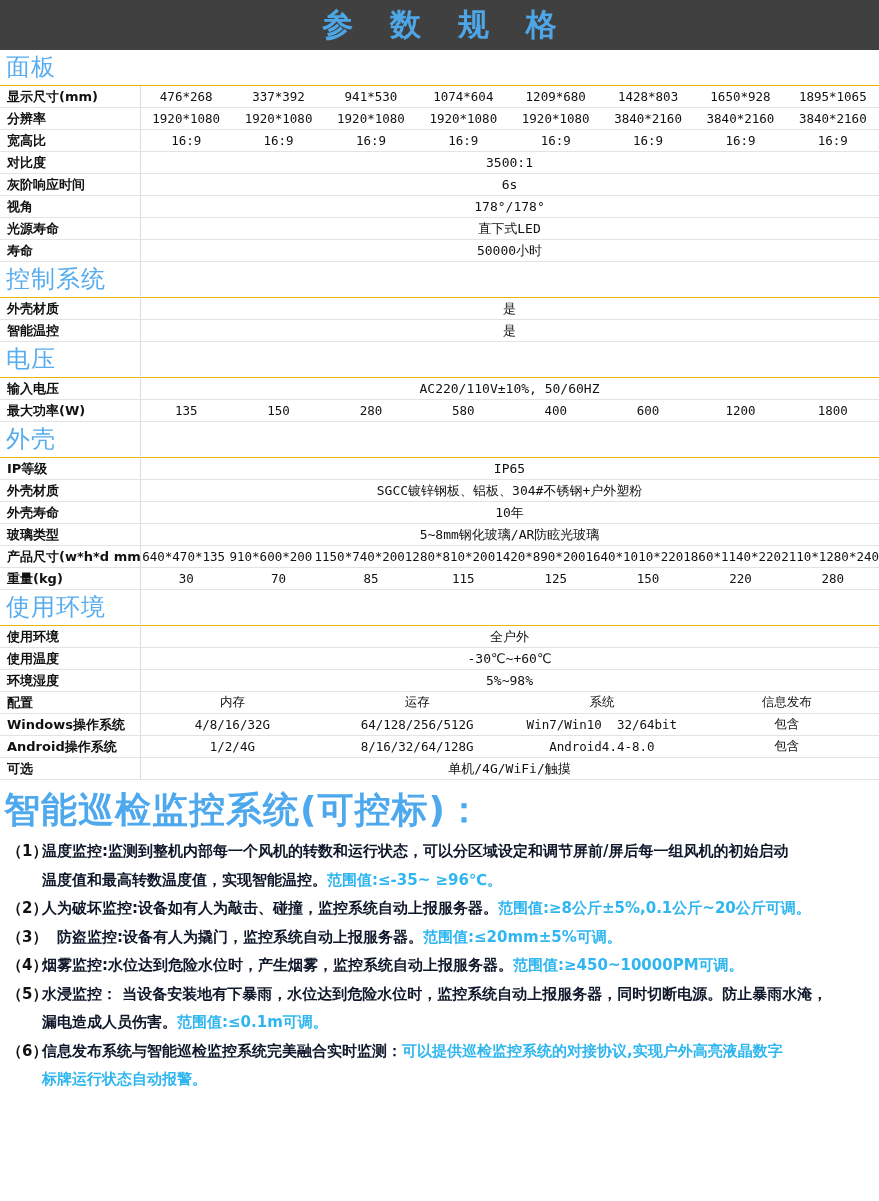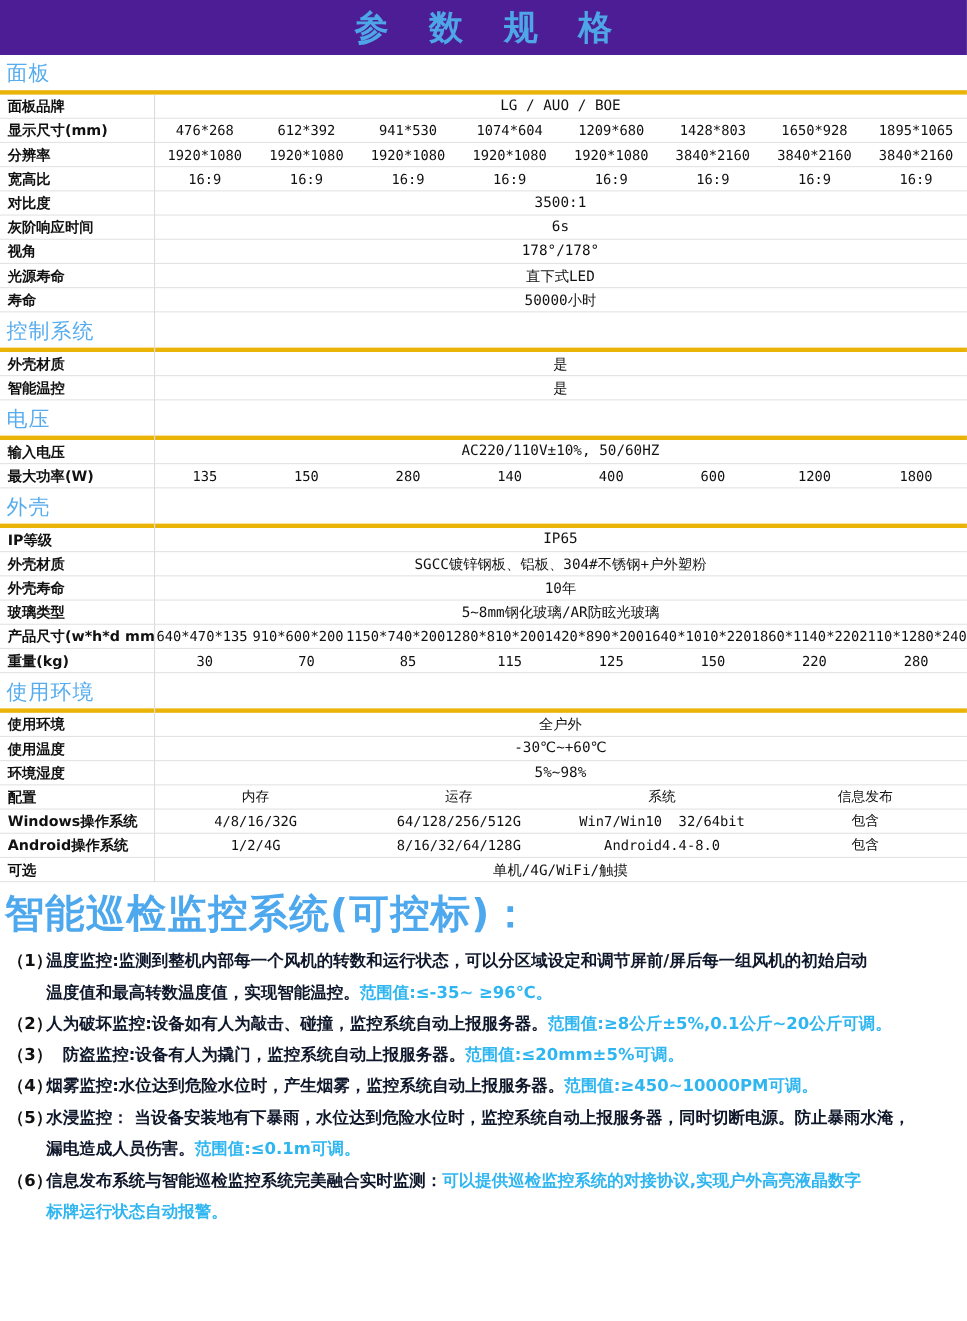--- a/index.html
+++ b/index.html
@@ -1,28 +1,28 @@
 <!DOCTYPE html>
 <html><head>
 <meta charset="utf-8">
 <style>
   * { margin:0; padding:0; box-sizing:border-box; }
   html,body { width:879px; height:1201px; background:#ffffff; overflow:hidden;
     font-family:"DejaVu Sans", sans-serif; color:#111; }
 
   
-  .title-bar { height:50px; background:#4c1d95; display:flex; align-items:center; justify-content:center; }
+  .title-bar { height:50px; background:#404040; display:flex; align-items:center; justify-content:center; }
   .title-text { color:#4EA6E6; font-size:31px; font-weight:bold; letter-spacing:13px; padding-left:13px; }
 
   
   .table-wrap { position:relative; }
   .table-wrap::before { content:""; position:absolute; left:140px; top:36px; bottom:0;
     width:1px; background:#DCDCDC; }
-  .section-heading { height:36px; font-size:19px; line-height:34px; color:#56ACEE;
-    padding-left:6px; border-bottom:4px solid #eab308; letter-spacing:1px; }
+  .section-heading { height:36px; font-size:24px; line-height:34px; color:#56ACEE;
+    padding-left:6px; border-bottom:1px solid #eab308; letter-spacing:1px; }
   .row { display:flex; height:22px; align-items:center; border-bottom:1px solid #E3E3E3;
     font-size:13px; }
   .row-label { width:140px; padding-left:7px; font-weight:bold; white-space:nowrap; overflow:hidden; }
   .row-data { flex:1; height:100%; position:relative; }
   .cols { display:grid; height:100%; align-items:center; }
   .cols8 { grid-template-columns:repeat(8,1fr); }
   .cols4 { grid-template-columns:repeat(4,1fr); }
   .cell { text-align:center; font-family:"DejaVu Sans Mono","DejaVu Sans",sans-serif;
     font-size:12.5px; white-space:pre; }
   .span-val { display:flex; height:100%; align-items:center; justify-content:center; }
@@ -42,30 +42,24 @@
 </head>
 <body>
 
 <div class="title-bar">
   <div class="title-text">参 数 规 格</div>
 </div>
 
 <div class="table-wrap">
     <div class="section-heading">面板</div>
     <div class="row">
-      <div class="row-label">面板品牌</div>
-      <div class="row-data span-val">
-        <div class="cellspan">LG / AUO / BOE</div>
-      </div>
-    </div>
-    <div class="row">
       <div class="row-label">显示尺寸(mm)</div>
       <div class="row-data cols cols8">
         <div class="cell">476*268</div>
-        <div class="cell">612*392</div>
+        <div class="cell">337*392</div>
         <div class="cell">941*530</div>
         <div class="cell">1074*604</div>
         <div class="cell">1209*680</div>
         <div class="cell">1428*803</div>
         <div class="cell">1650*928</div>
         <div class="cell">1895*1065</div>
       </div>
     </div>
     <div class="row">
       <div class="row-label">分辨率</div>
@@ -142,21 +136,21 @@
       <div class="row-data span-val">
         <div class="cellspan">AC220/110V±10%, 50/60HZ</div>
       </div>
     </div>
     <div class="row">
       <div class="row-label">最大功率(W)</div>
       <div class="row-data cols cols8">
         <div class="cell">135</div>
         <div class="cell">150</div>
         <div class="cell">280</div>
-        <div class="cell">140</div>
+        <div class="cell">580</div>
         <div class="cell">400</div>
         <div class="cell">600</div>
         <div class="cell">1200</div>
         <div class="cell">1800</div>
       </div>
     </div>
     <div class="section-heading">外壳</div>
     <div class="row">
       <div class="row-label">IP等级</div>
       <div class="row-data span-val">

